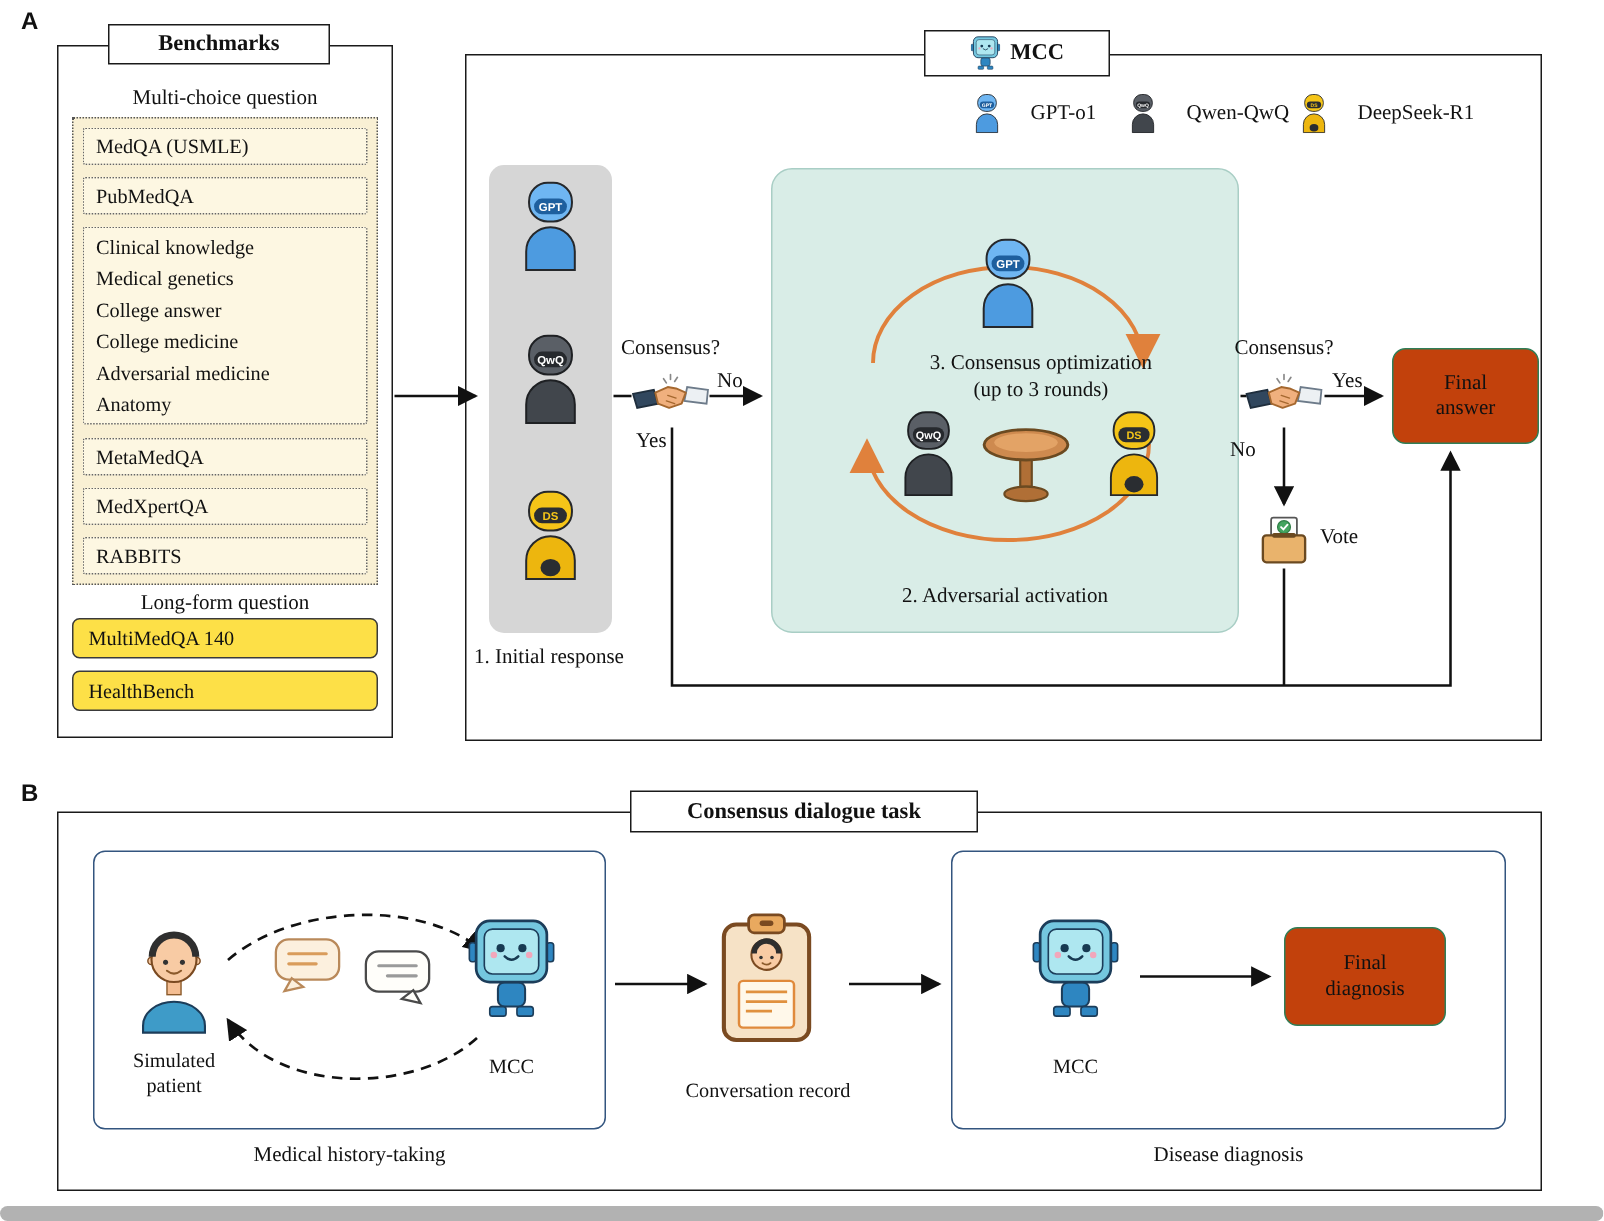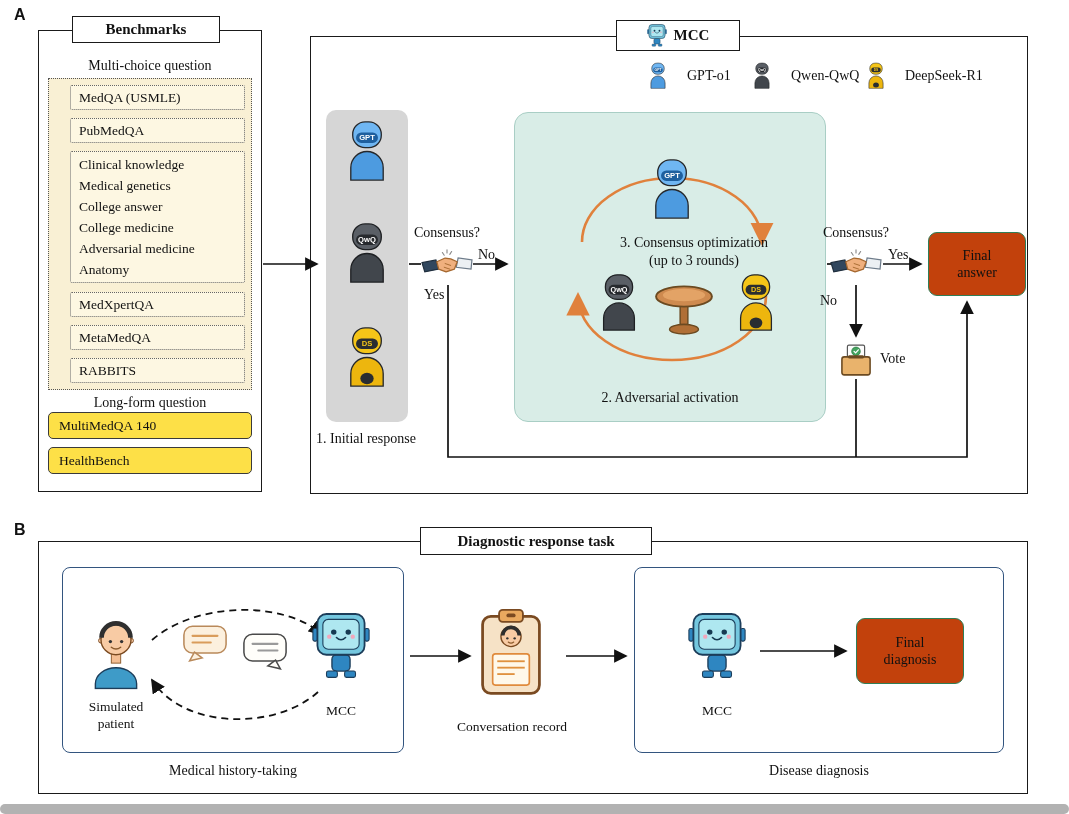--- a/index.html
+++ b/index.html
@@ -12,21 +12,21 @@
   .titlebox { position:absolute; border:1.6px solid #1a1a1a; background:#fff; font-weight:bold;
               font-size:15px; display:flex; align-items:center; justify-content:center; gap:7px; z-index:6; }
   .lbl { position:absolute; font-size:14px; color:#111; z-index:6; line-height:17px; }
   .small { font-size:13.5px; }
   .center { text-align:center; }
   .linelabel { position:absolute; font-size:14px; background:#fff; padding:0 2px; z-index:8; }
   .bench-group { position:absolute; border:1.6px dotted #555; background:#F9F0D4;
                  display:flex; flex-direction:column; justify-content:space-between;
                  padding:6px; z-index:2; }
   .bench-item { border:1.5px dotted #666; background:#FDF7E2; padding:2px 8px;
-                font-size:13.5px; line-height:19px; border-radius:2px;margin-left:15px; }
+                font-size:13.5px; line-height:19px; border-radius:2px; }
   .bench-item div { line-height:21px; }
   .lf-item { position:absolute; border:1.5px solid #3a3a3a; background:#fde047; border-radius:5px;
              font-size:13.5px; padding:4px 10px; z-index:2; line-height:18px; }
   .panel-gray { position:absolute; background:#D6D6D6; border-radius:10px; z-index:2; }
   .panel-teal { position:absolute; background:#D9EDE7; border:1px solid #A9CEC5; border-radius:14px; z-index:2; }
   .green-box { position:absolute; background:#c2410c; border:1.3px solid #2F7E57; border-radius:9px;
                display:flex; align-items:center; justify-content:center; text-align:center;
                font-size:14px; line-height:17px; z-index:3; }
   .legend-item { position:absolute; display:flex; align-items:center; gap:19px; font-size:14px; z-index:6; }
   .bluebox { position:absolute; border:1.5px solid #33557F; border-radius:8px; background:#fff; z-index:1; }
@@ -162,22 +162,22 @@
     <div class="bench-item">MedQA (USMLE)</div>
     <div class="bench-item">PubMedQA</div>
     <div class="bench-item">
       <div>Clinical knowledge</div>
       <div>Medical genetics</div>
       <div>College answer</div>
       <div>College medicine</div>
       <div>Adversarial medicine</div>
       <div>Anatomy</div>
     </div>
+    <div class="bench-item">MetaMedQA</div>
     <div class="bench-item">MedXpertQA</div>
-    <div class="bench-item">MetaMedQA</div>
     <div class="bench-item">RABBITS</div>
   </div>
 
   <div class="lbl center" style="left:50px;top:394px;width:200px">Long-form question</div>
   <div class="lf-item" style="left:48px;top:412px;width:204px;height:27px">MultiMedQA 140</div>
   <div class="lf-item" style="left:48px;top:447px;width:204px;height:27px">HealthBench</div>
 
   <div class="box" style="left:310px;top:36px;width:718px;height:458px"></div>
   <div class="titlebox" style="left:616px;top:20px;width:124px;height:31px">
     <svg width="20" height="26" viewBox="0 0 64 84">
@@ -220,21 +220,21 @@
   <div class="lbl" style="left:888px;top:246px">Yes</div>
   <div class="lbl" style="left:820px;top:292px">No</div>
   <div class="lbl" style="left:880px;top:350px">Vote</div>
 
   <div class="green-box" style="left:928px;top:232px;width:98px;height:64px">
     <span style="width:62px">Final answer</span>
   </div>
 
   <div class="panel-letter" style="left:14px;top:521px">B</div>
   <div class="box" style="left:38px;top:541px;width:990px;height:253px"></div>
-  <div class="titlebox" style="left:420px;top:527px;width:232px;height:28px">Diagnostic response task</div>
+  <div class="titlebox" style="left:420px;top:527px;width:232px;height:28px">Consensus dialogue task</div>
 
   <div class="bluebox" style="left:62px;top:567px;width:342px;height:186px"></div>
   <div class="bluebox" style="left:634px;top:567px;width:370px;height:186px"></div>
 
   <div class="lbl small center" style="left:80px;top:698px;width:72px">Simulated patient</div>
   <div class="lbl small center" style="left:321px;top:702px;width:40px">MCC</div>
   <div class="lbl center" style="left:153px;top:762px;width:160px">Medical history-taking</div>
   <div class="lbl small center" style="left:446px;top:718px;width:132px">Conversation record</div>
   <div class="lbl small center" style="left:697px;top:702px;width:40px">MCC</div>
   <div class="lbl center" style="left:739px;top:762px;width:160px">Disease diagnosis</div>

